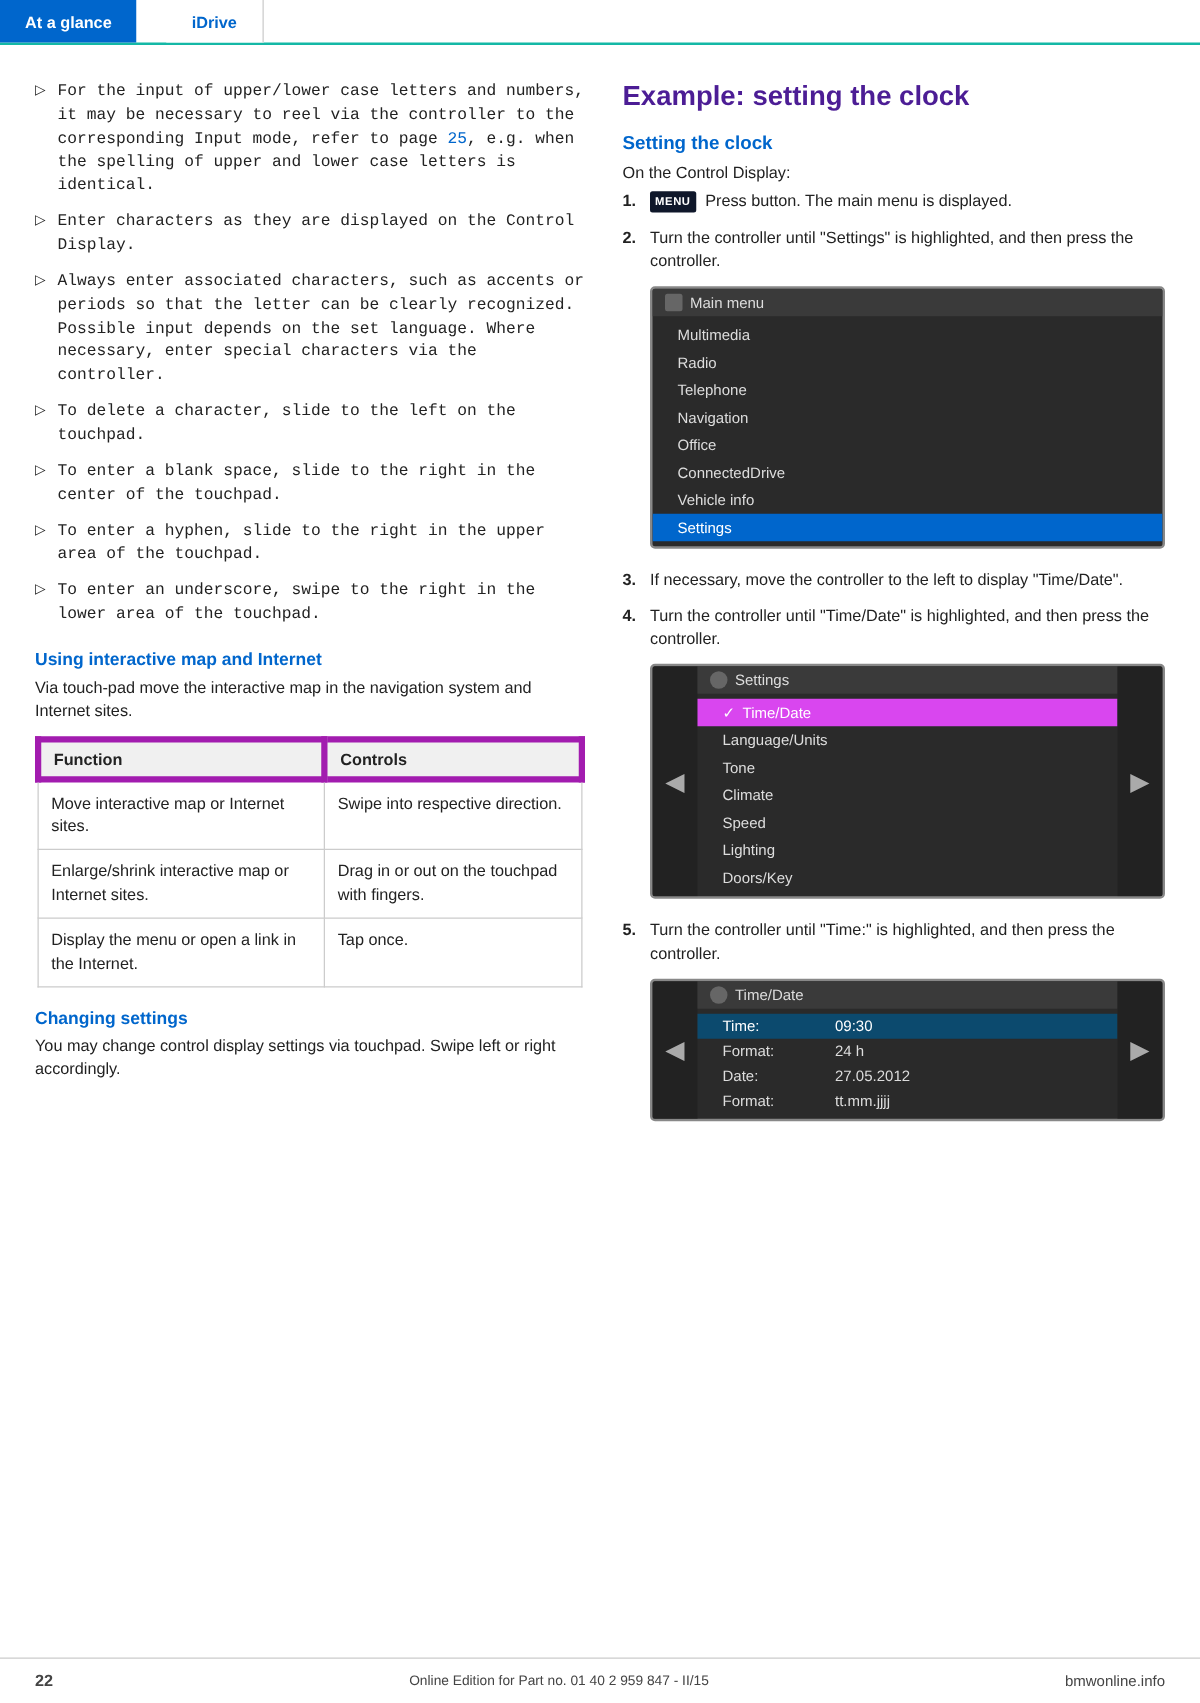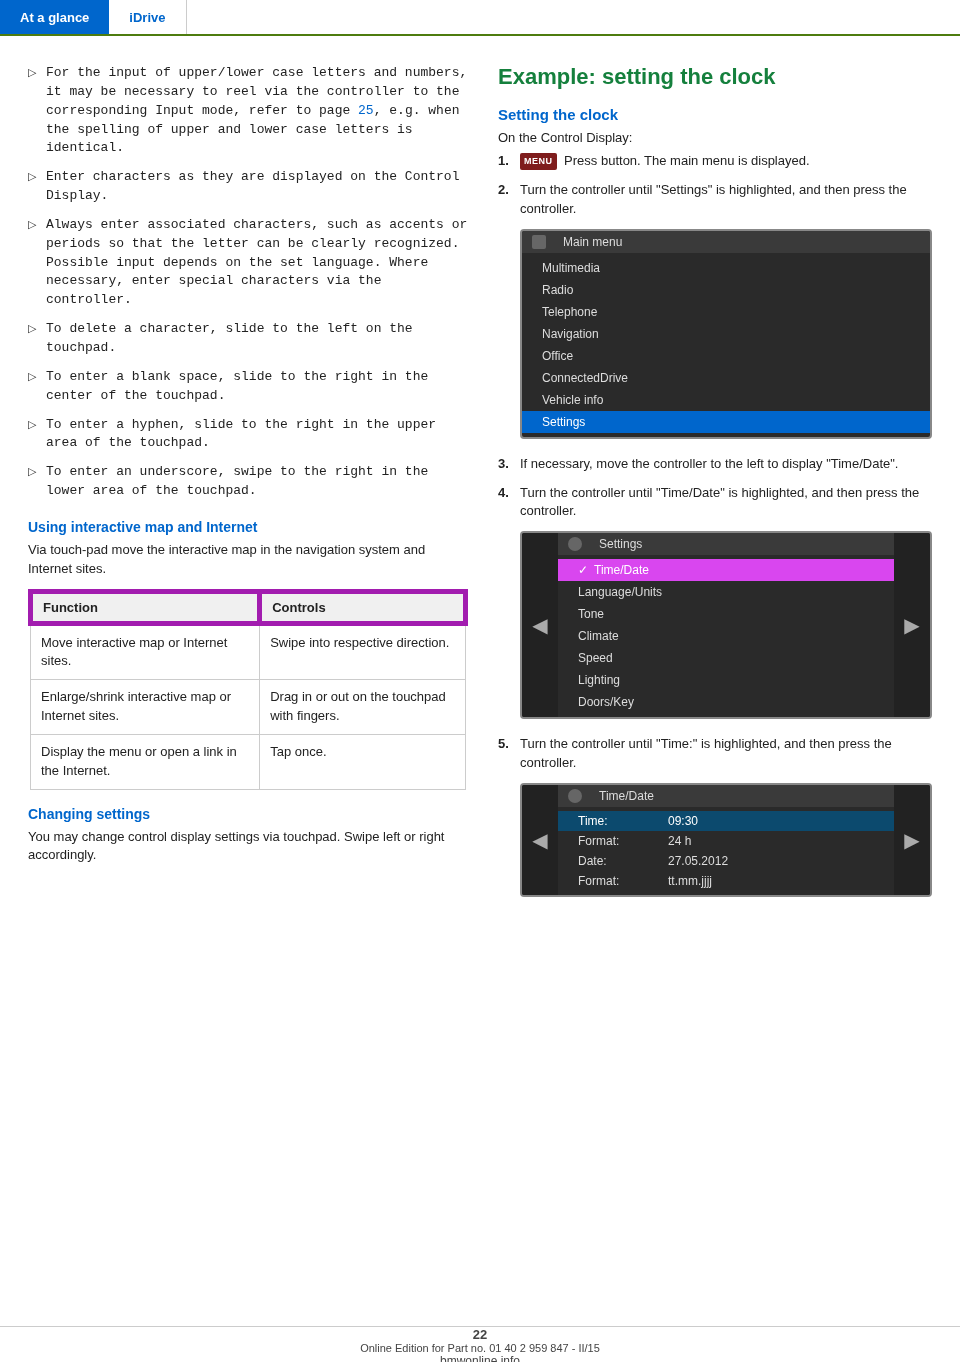--- a/index.html
+++ b/index.html
@@ -9,22 +9,23 @@
       background: #fff;
       color: #222;
       width: 960px;
       min-height: 1362px;
       position: relative;
     }
 
     
     .header {
       display: flex;
-      border-bottom: 2px solid #4d7c0f;
+      border-bottom: 2px solid #14b8a6;
       height: 36px;
+      gap: 24px;
     }
     .tab-at-glance {
       background: #0066cc;
       color: #fff;
       padding: 0 20px;
       display: flex;
       align-items: center;
       font-size: 13px;
       font-weight: bold;
     }
@@ -118,21 +119,21 @@
       padding: 8px 10px;
       font-size: 13px;
       vertical-align: top;
       line-height: 1.45;
     }
 
     
     .example-heading {
       font-size: 22px;
       font-weight: bold;
-      color: #15803d;
+      color: #4c1d95;
       margin-bottom: 16px;
       line-height: 1.2;
     }
 
     .sub-heading-blue {
       font-size: 15px;
       font-weight: bold;
       color: #0066cc;
       margin-bottom: 6px;
     }
@@ -159,21 +160,21 @@
       font-size: 13px;
     }
     .step-content {
       flex: 1;
       font-size: 13px;
     }
 
     
     .menu-btn-icon {
       display: inline-block;
-      background: #7f1d1d;
+      background: #0f172a;
       color: #fff;
       font-size: 9px;
       font-weight: bold;
       padding: 2px 4px;
       border-radius: 2px;
       margin-right: 4px;
       vertical-align: middle;
       letter-spacing: 0.5px;
     }
 
@@ -186,21 +187,21 @@
       padding: 0;
       overflow: hidden;
     }
     .screen-titlebar {
       background: #3a3a3a;
       color: #ddd;
       font-size: 12px;
       padding: 4px 10px;
       display: flex;
       align-items: center;
-      gap: 17px;
+      gap: 6px;
     }
     .screen-icon {
       width: 14px;
       height: 14px;
       background: #666;
       border-radius: 2px;
       display: inline-block;
     }
     .screen-menu-items {
       padding: 4px 0;
@@ -252,21 +253,20 @@
       left: 0;
       right: 0;
       height: 36px;
       display: flex;
       align-items: center;
       justify-content: space-between;
       padding: 0 28px;
       border-top: 1px solid #ccc;
       font-size: 12px;
       color: #444;
-      flex-direction: column;
     }
     .page-number {
       font-size: 13px;
       font-weight: bold;
     }
     .footer-center {
       font-size: 11px;
     }
   </style>
 </head>

